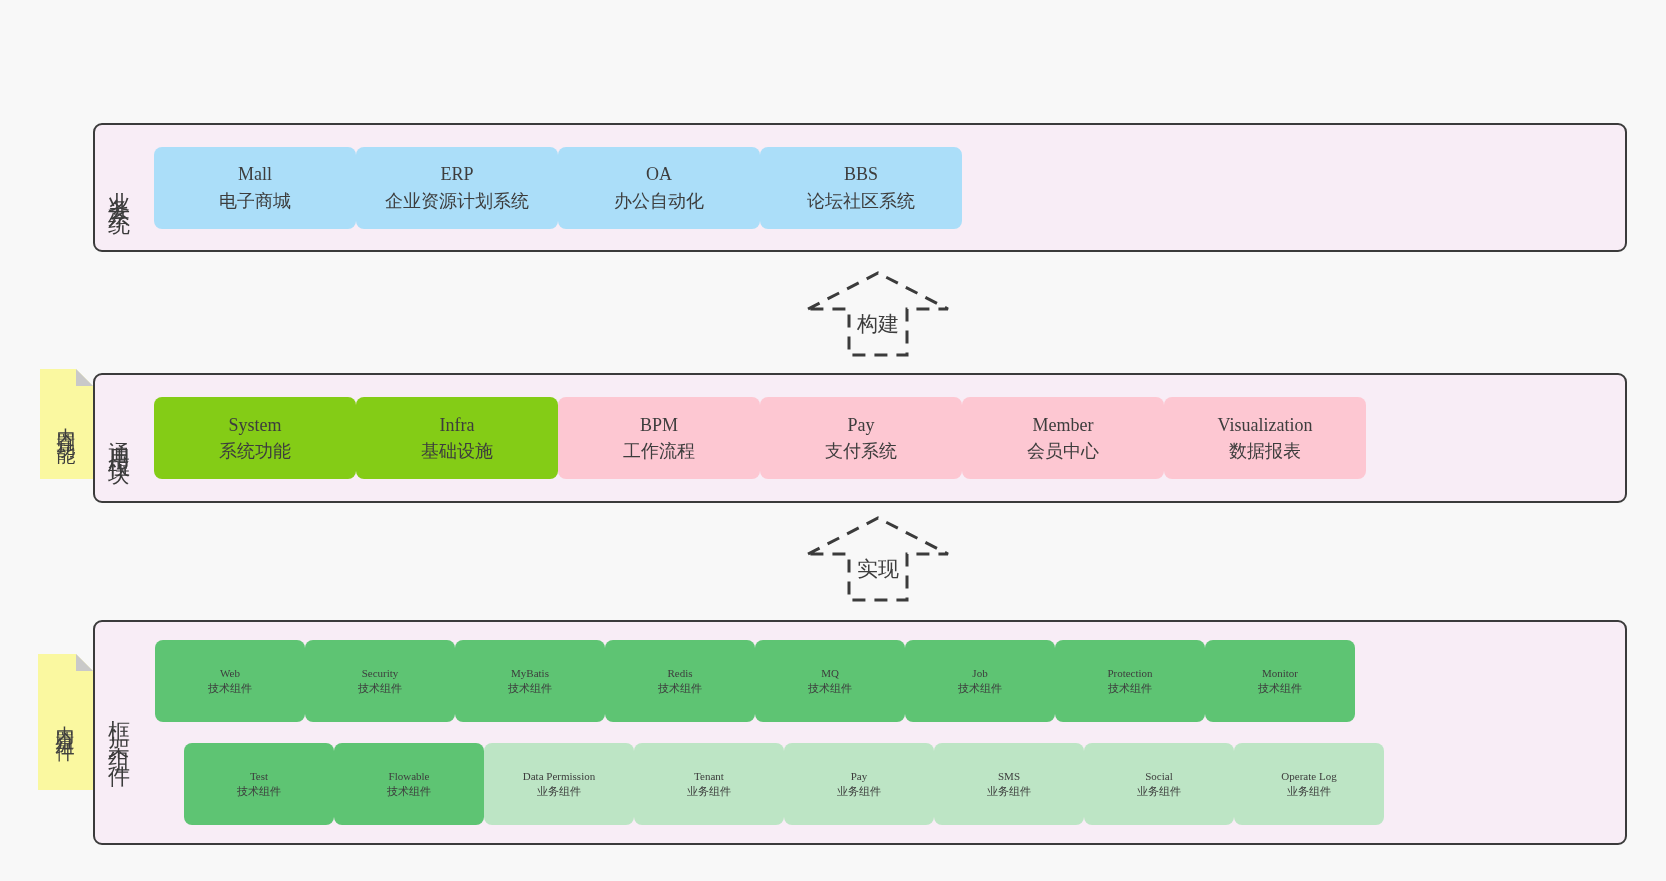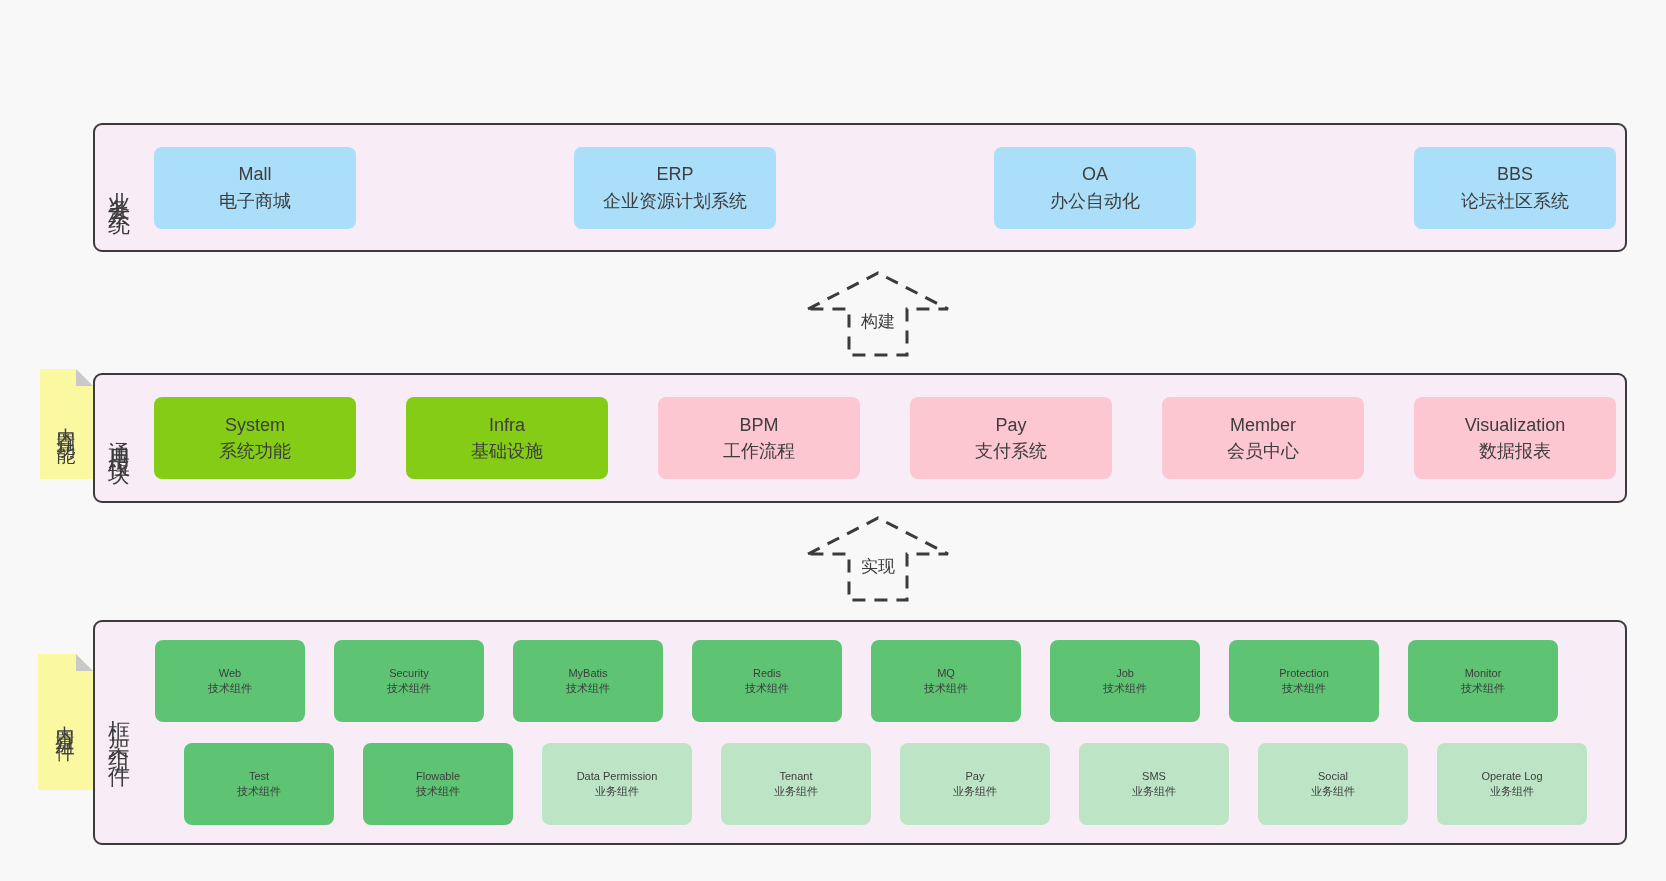--- a/index.html
+++ b/index.html
@@ -17,21 +17,21 @@
   #layer-components{top:620px;height:225px;}
   .layer-label{
     position:absolute;left:13px;top:50%;transform:translateY(-50%);
     writing-mode:vertical-rl;text-orientation:upright;
     font-size:22px;letter-spacing:7px;color:#3b3b3b;line-height:1;white-space:nowrap;
   }
   #layer-components .layer-label{letter-spacing:15px;}
   
   .box-row{
     position:absolute;left:59px;width:1462px;top:50%;transform:translateY(-50%);
-    display:flex;justify-content:space-between;
+    display:flex;font-family:Liberation Serif, serif;
   }
   #layer-components .box-row{left:60px;width:1403px;top:auto;transform:none;}
   #layer-components .box-row.row-1{top:18px;}
   #layer-components .box-row.row-2{top:121px;padding-left:29px;}
   .box{
     width:202px;height:82px;border-radius:8px;box-sizing:border-box;
     display:flex;flex-direction:column;justify-content:center;align-items:center;
     text-align:center;font-size:18px;line-height:1.45;color:#3d3d3d;
   }
   #layer-components .box{width:150px;font-size:11px;line-height:1.32;padding:0 14px;}
@@ -59,21 +59,21 @@
   
   .arrow{position:absolute;width:150px;height:90px;}
   #arrow-build{left:803px;top:269px;}
   #arrow-implement{left:803px;top:514px;}
   .arrow svg{display:block;width:150px;height:90px;}
   .arrow polygon{
     fill:none;stroke:#3b3b3b;stroke-width:3;stroke-dasharray:13 9;
   }
   .arrow-label{
     position:absolute;left:50%;top:41px;transform:translateX(-50%);
-    background:#f8f8f8;padding:0 4px;font-size:17px;color:#3d3d3d;white-space:nowrap;
+    background:#f8f8f8;padding:0 4px;font-size:21px;color:#3d3d3d;white-space:nowrap;
   }
 </style>
 </head>
 <body>
 
 <div class="canvas">
 
   <section class="layer" id="layer-business">
     <div class="layer-label">业务系统</div>
     <div class="box-row">

